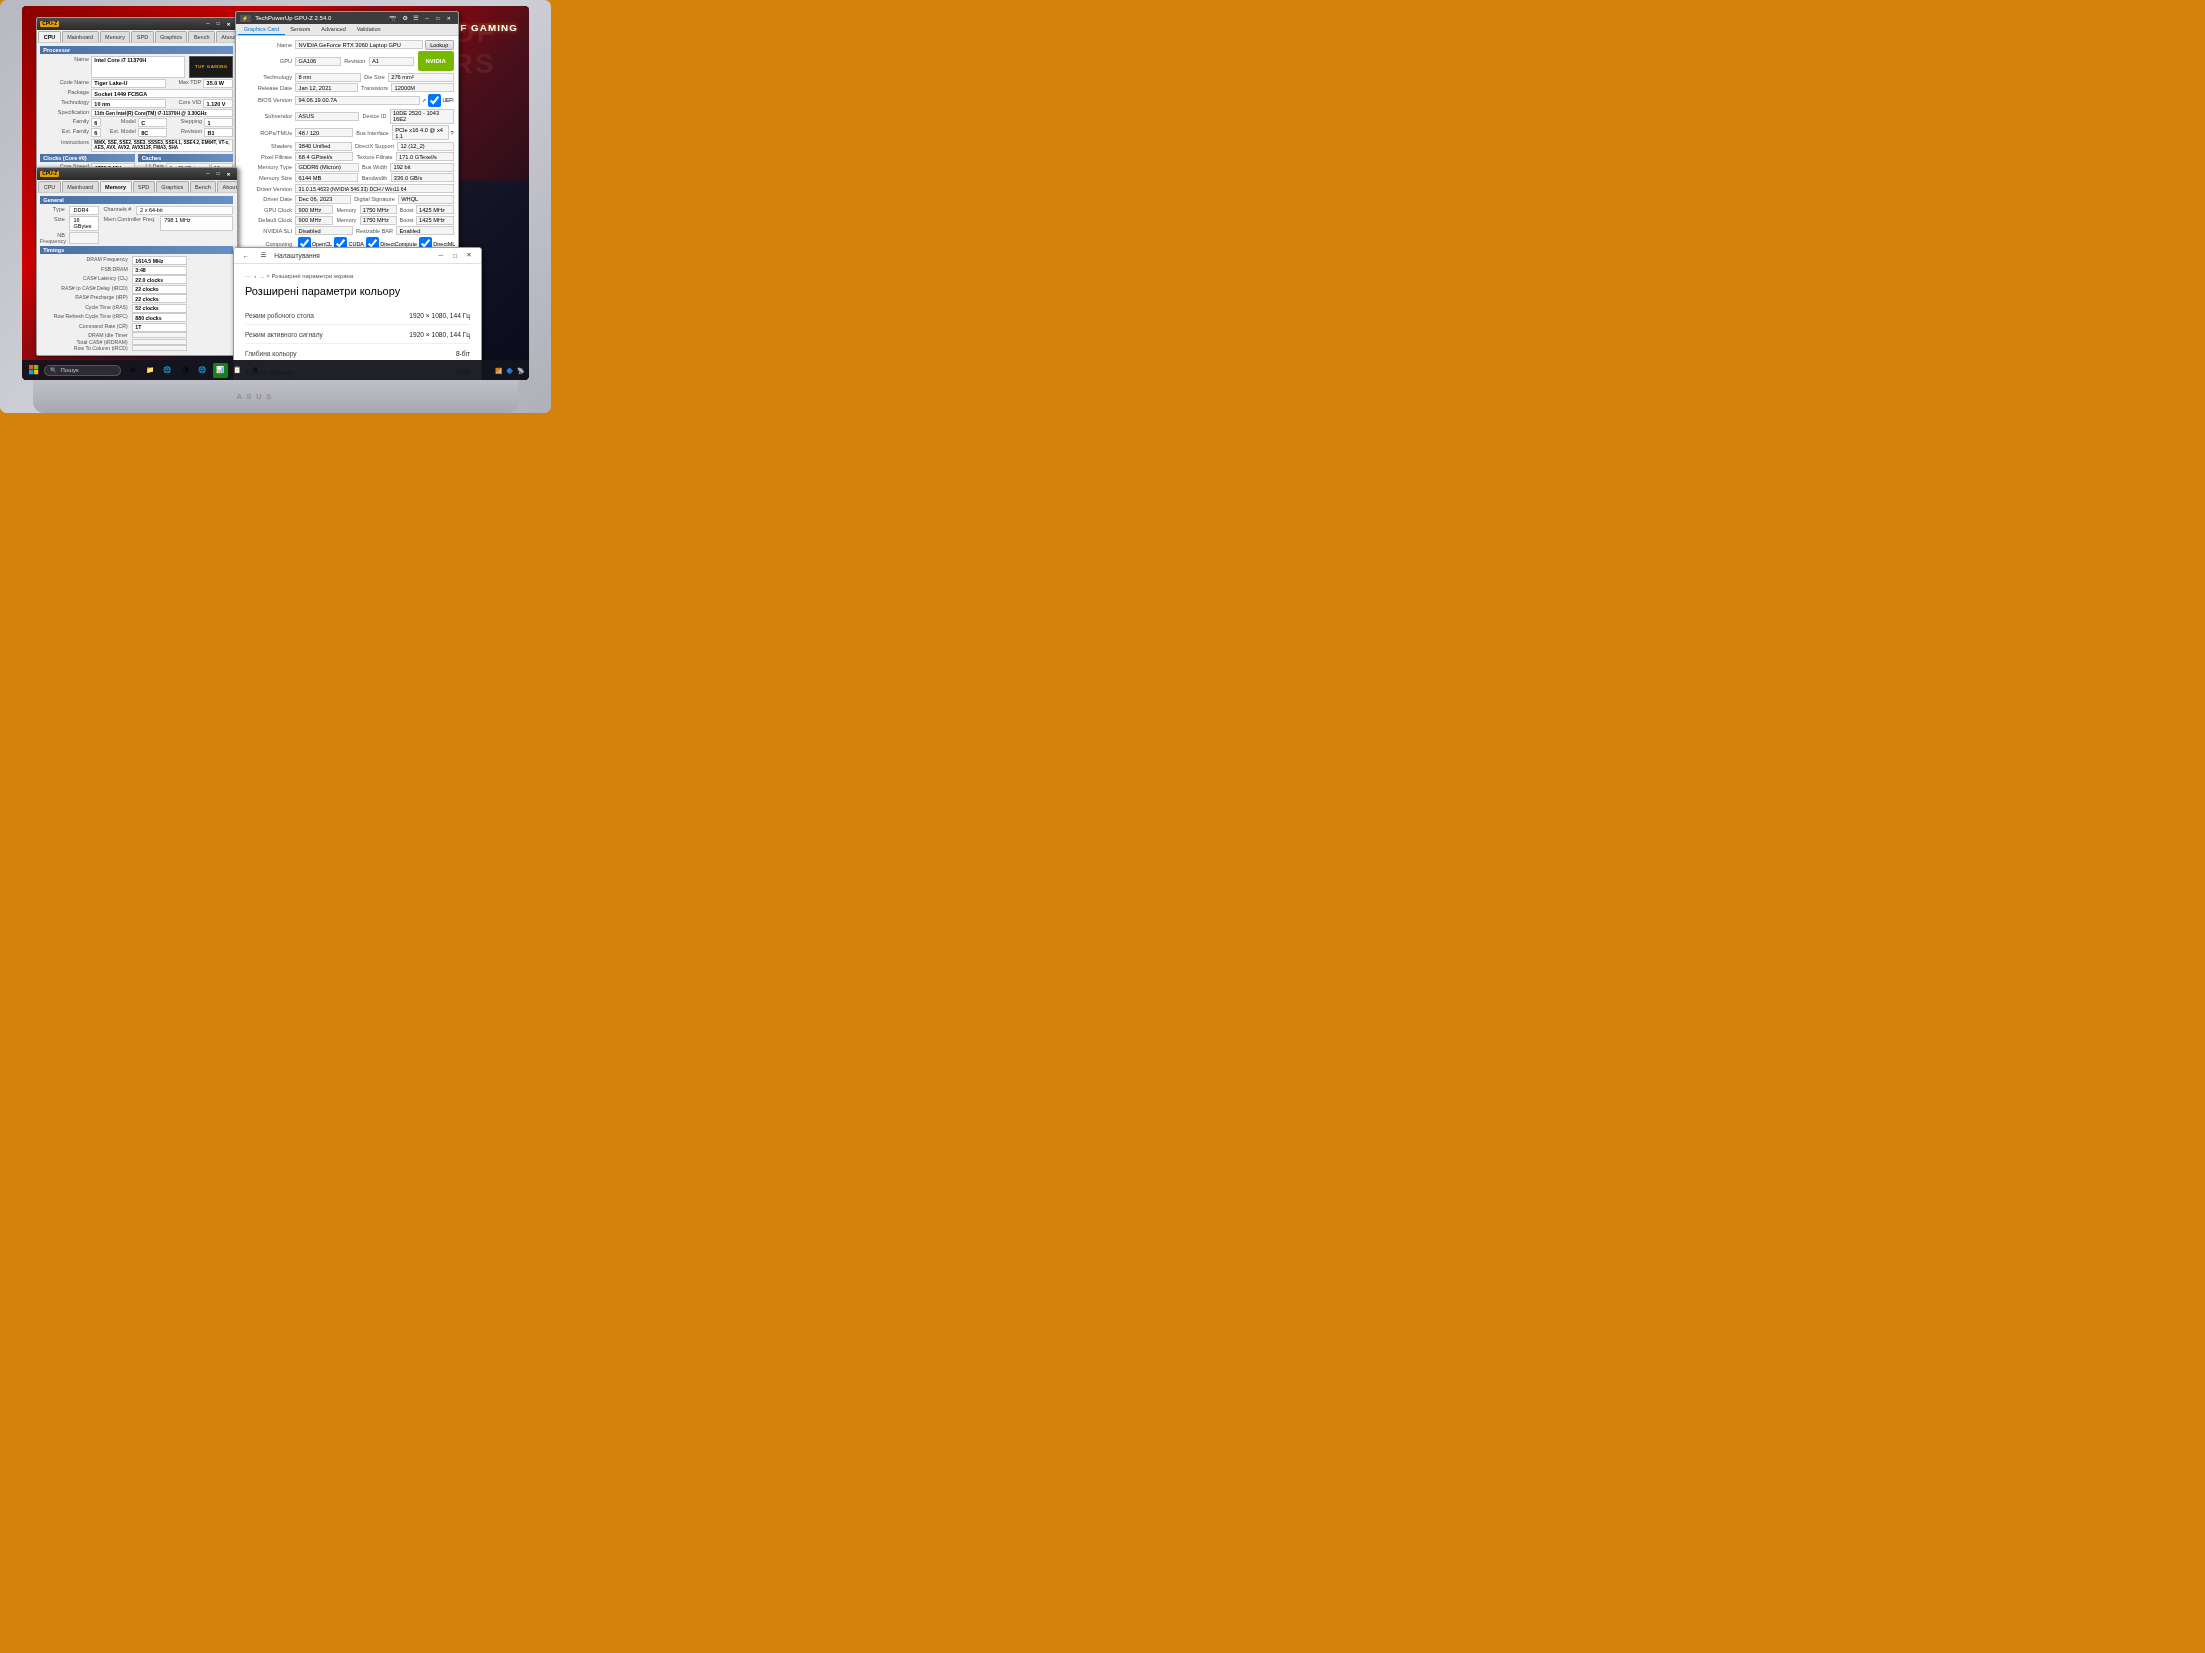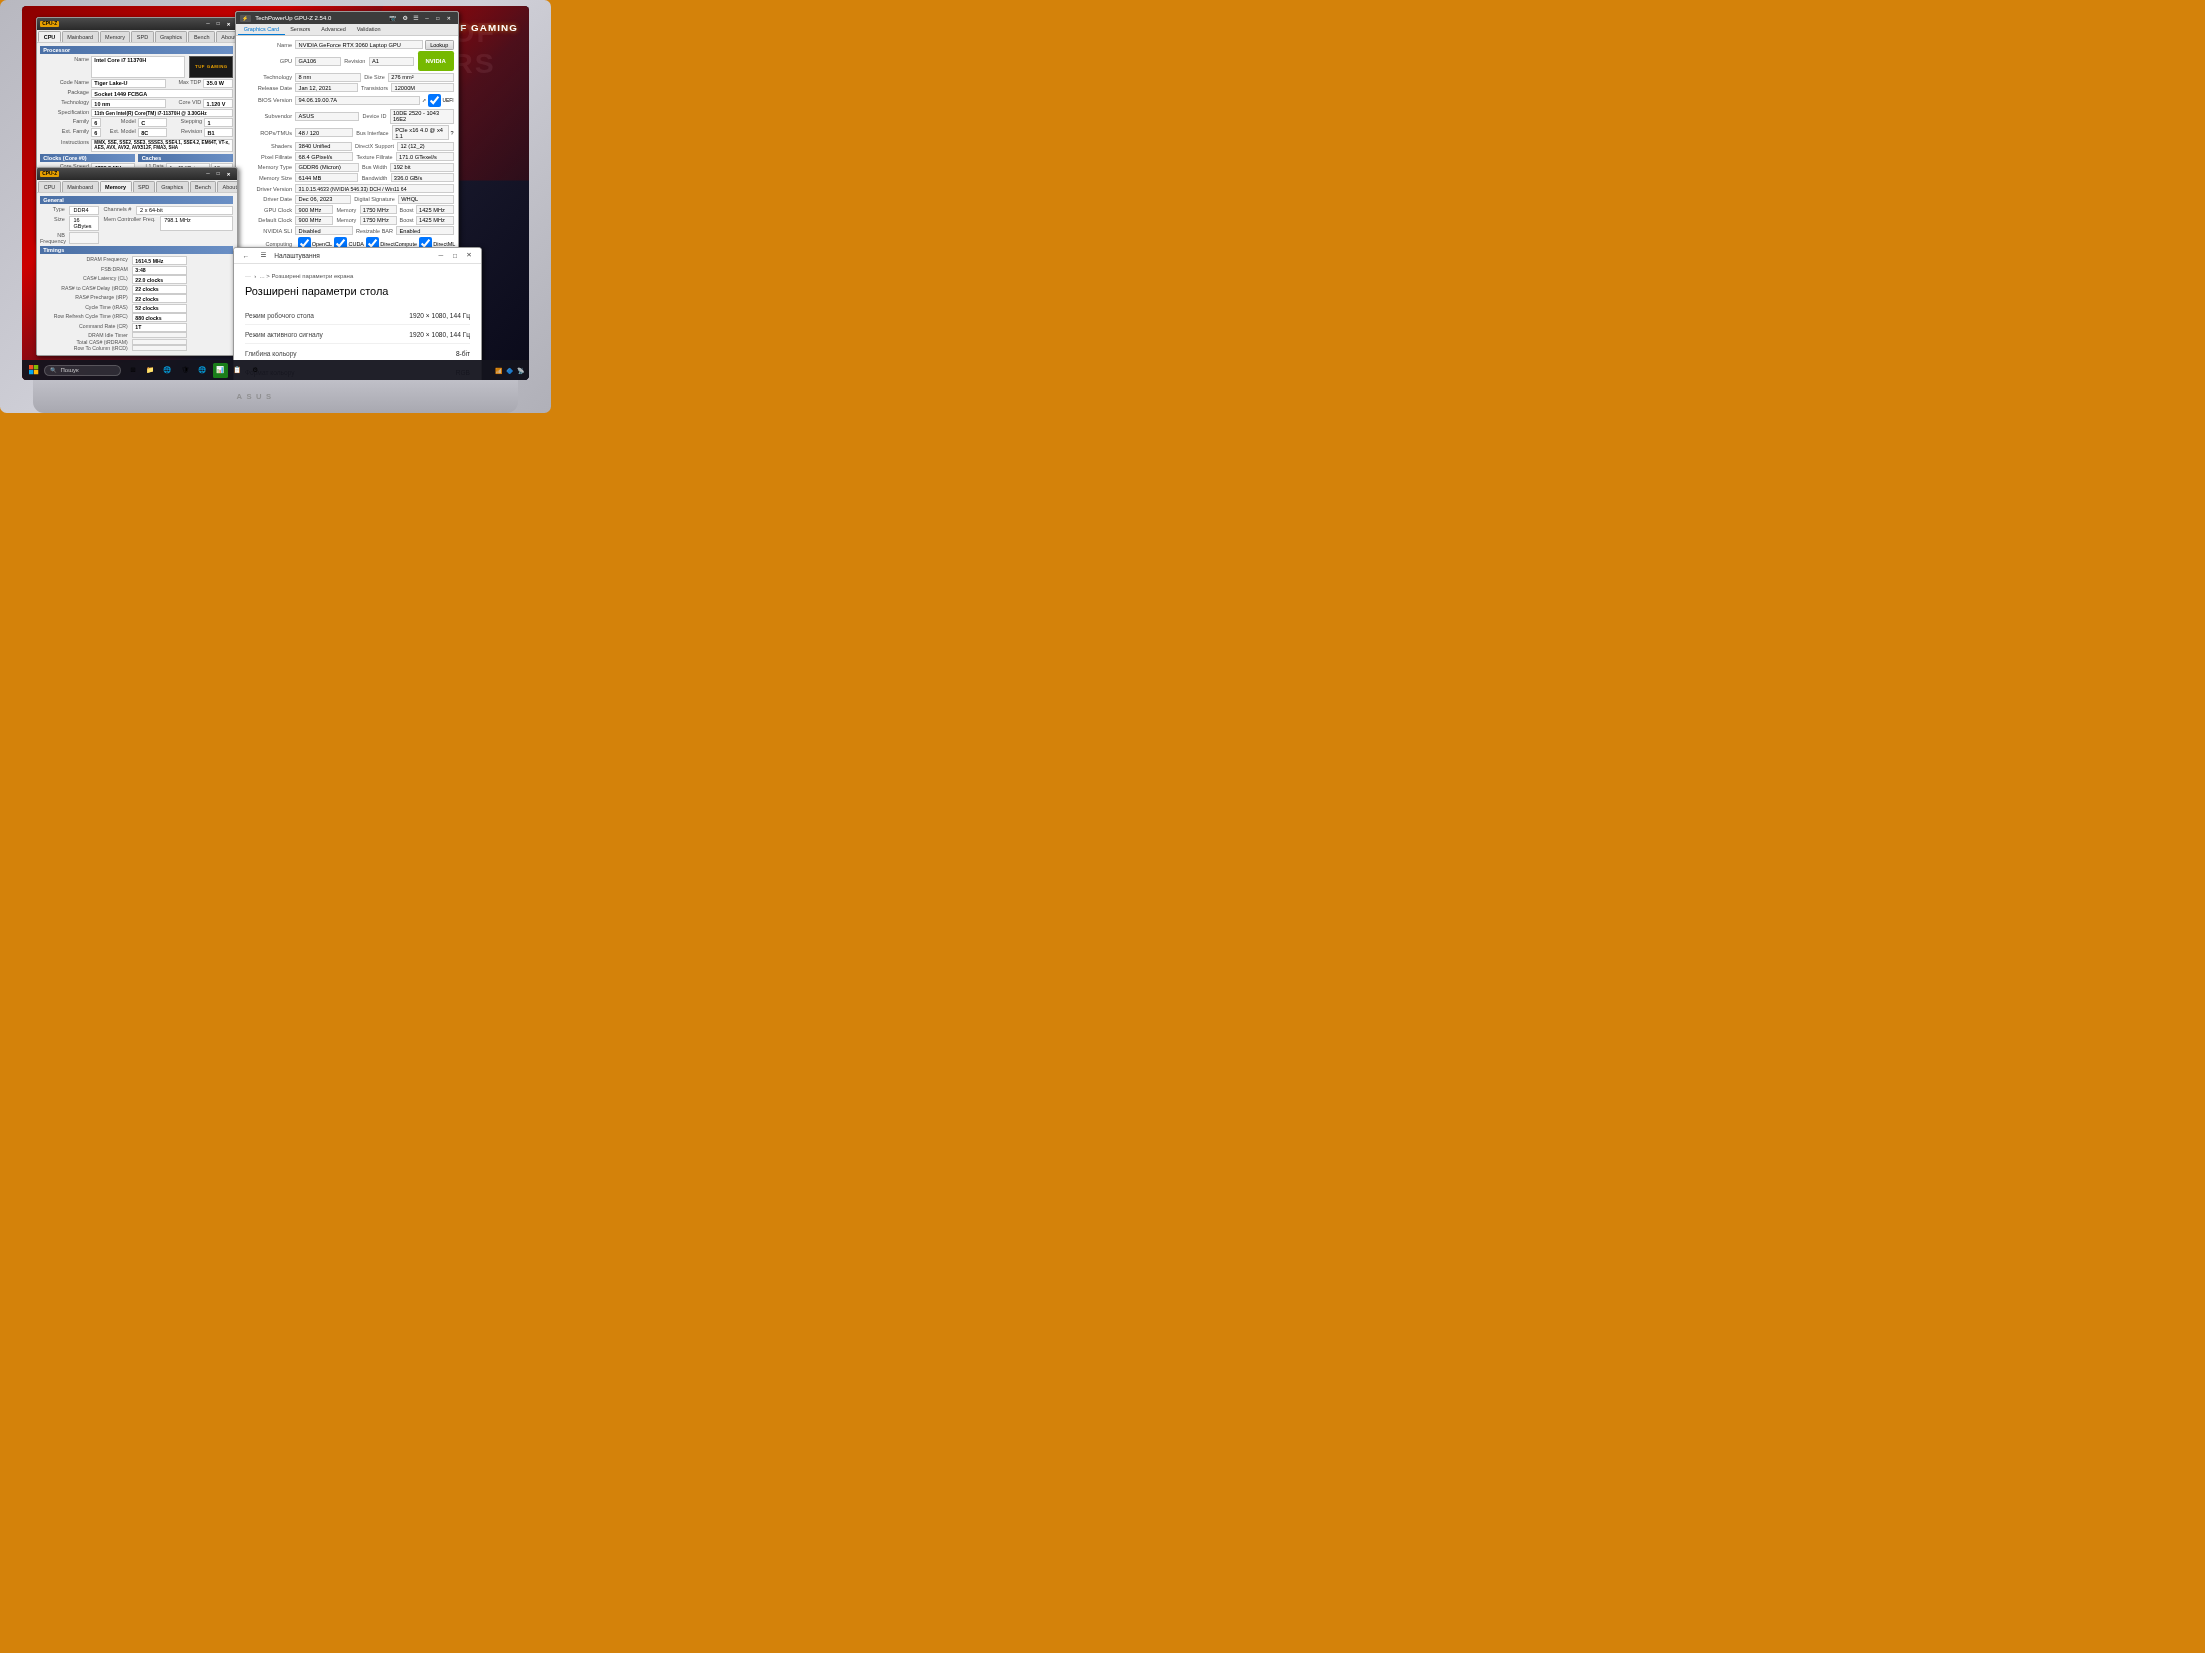--- a/index.html
+++ b/index.html
@@ -970,21 +970,21 @@
       </div>
     </div>
 
     <div class="settings-content">
       <div style="display:flex;align-items:center;gap:3.3px;margin-bottom:6.6px;font-size:6px;color:#555;">
         <span>···</span>
         <span>›</span>
         <span>... &gt; Розширені параметри екрана</span>
       </div>
 
-      <h2 class="settings-heading">Розширені параметри стола</h2>
+      <h2 class="settings-heading">Розширені параметри кольору</h2>
 
       <div class="settings-row">
         <span class="settings-row-label">Режим робочого стола</span>
         <span class="settings-row-value">1920 × 1080, 144 Гц</span>
       </div>
       <div class="settings-row">
         <span class="settings-row-label">Режим активного сигналу</span>
         <span class="settings-row-value">1920 × 1080, 144 Гц</span>
       </div>
       <div class="settings-row">

